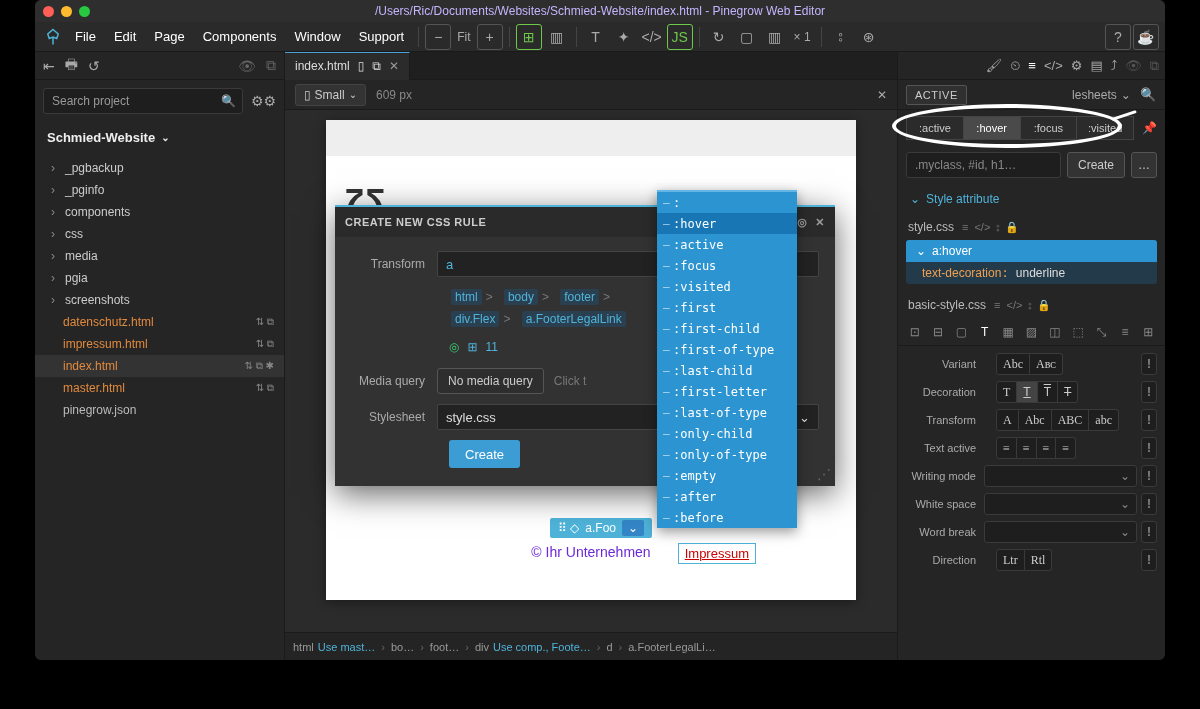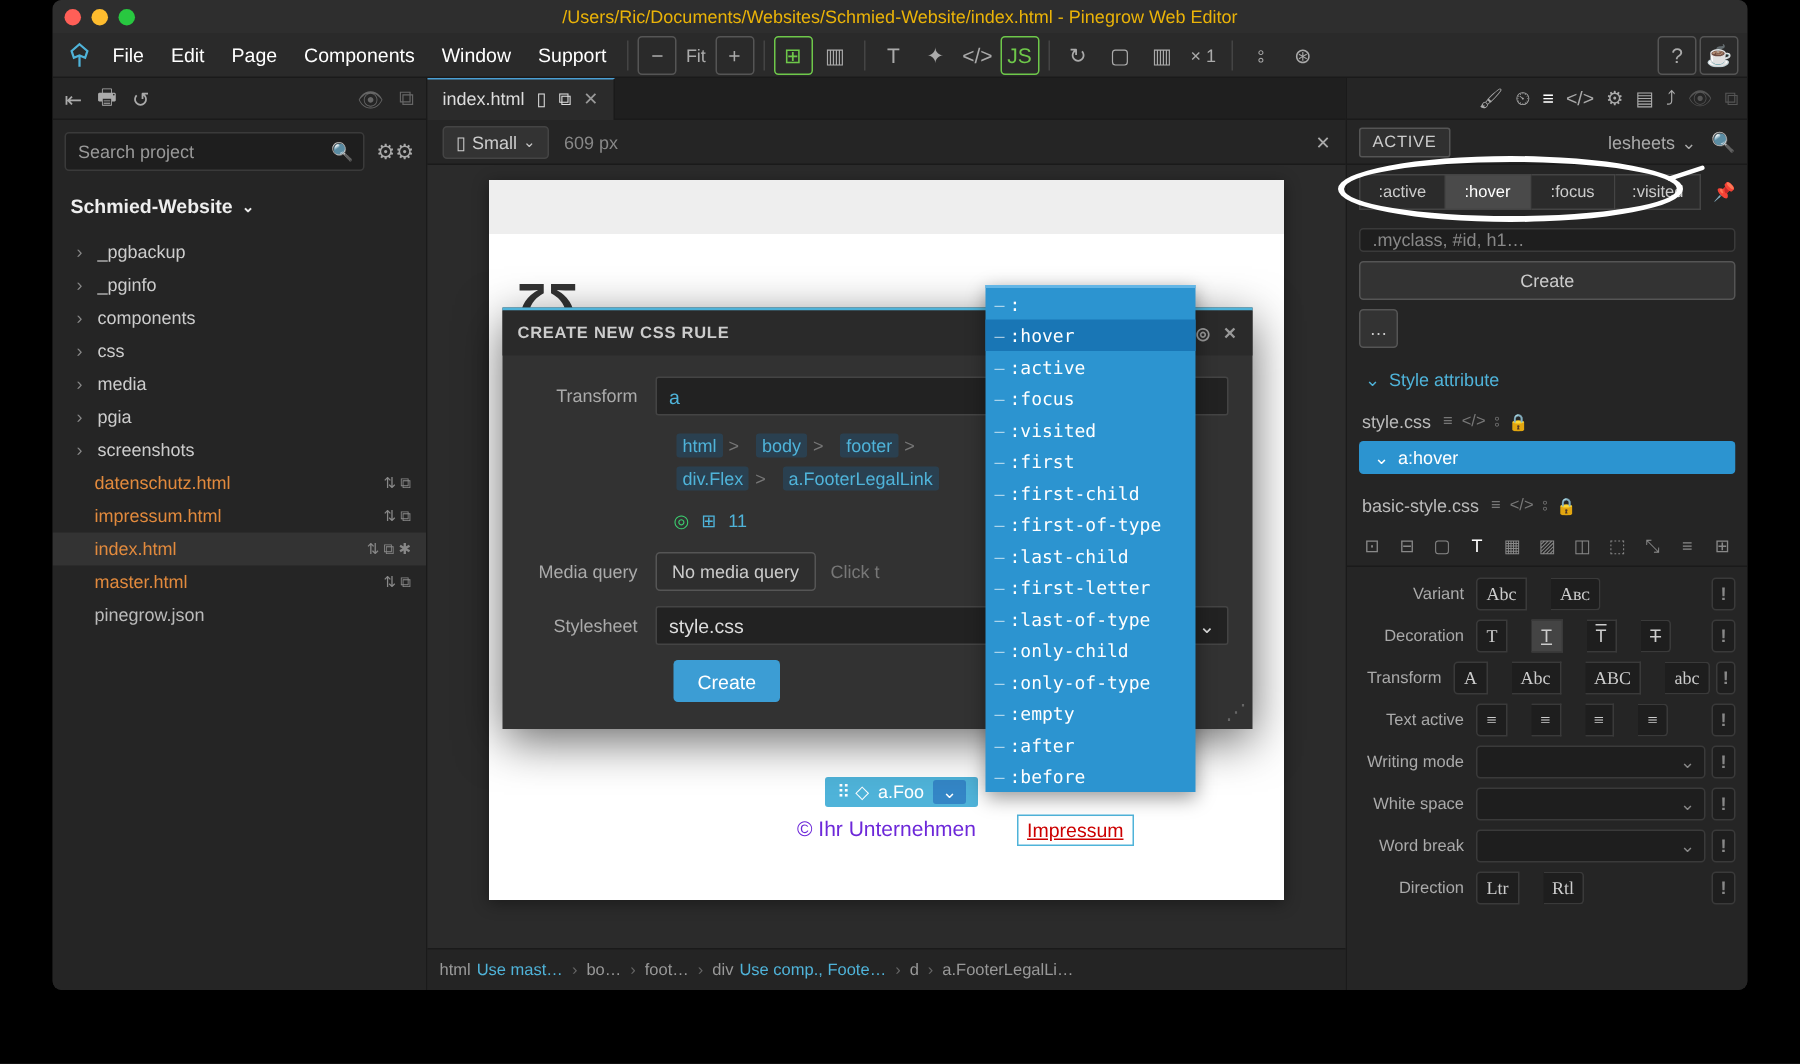--- a/index.html
+++ b/index.html
@@ -4,21 +4,21 @@
 <style>
 * { margin: 0; padding: 0; box-sizing: border-box; font-family: -apple-system, BlinkMacSystemFont, "Segoe UI", Arial, sans-serif; }
 body { background: #000; width: 1200px; height: 709px; overflow: hidden; color: #ccc; font-size: 12px; }
 .window { position: absolute; left: 35px; top: 0; width: 1130px; height: 660px; background: #202020; border-radius: 6px; overflow: hidden; box-shadow: 0 10px 40px rgba(0,0,0,0.5); }
 .titlebar { height: 22px; background: #2e2e2e; display: flex; align-items: center; padding: 0 8px; position: relative; }
 .traffic { display: flex; gap: 7px; }
 .dot { width: 11px; height: 11px; border-radius: 50%; }
 .dot.red { background: #ff5f57; }
 .dot.yellow { background: #febc2e; }
 .dot.green { background: #28c840; }
-.title { position: absolute; left: 0; right: 0; text-align: center; font-size: 12px; color: #eab308; }
+.title { position: absolute; left: 0; right: 0; text-align: center; font-size: 12px; color: #c4b5fd; }
 
 .menubar { height: 30px; background: #2a2a2a; display: flex; align-items: center; padding: 0 6px; gap: 2px; border-bottom: 1px solid #1a1a1a; }
 .logo { width: 24px; height: 24px; color: #4fb3d9; display: flex; align-items: center; justify-content: center; font-size: 16px; }
 .menu-item { padding: 4px 8px; color: #ffffff; font-size: 13px; cursor: pointer; }
 .tb-icon { width: 26px; height: 26px; display: inline-flex; align-items: center; justify-content: center; color: #aaa; font-size: 14px; border: 1px solid transparent; border-radius: 3px; cursor: pointer; }
 .tb-icon.box { border-color: #555; }
 .tb-icon.green { color: #6ec84a; border-color: #6ec84a; }
 .tb-sep { width: 1px; height: 20px; background: #444; margin: 0 4px; }
 .tb-text { color: #aaa; font-size: 12px; padding: 0 4px; }
 .spacer { flex: 1; }
@@ -106,42 +106,42 @@
 .pseudo-row { display: flex; padding: 6px 8px; gap: 0; position: relative; align-items: center; }
 .pseudo-btn { flex: 1; height: 24px; background: #2b2b2b; border: 1px solid #444; display: flex; align-items: center; justify-content: center; font-size: 11px; color: #ccc; cursor: pointer; }
 .pseudo-btn:first-child { border-radius: 3px 0 0 3px; }
 .pseudo-btn:last-child { border-radius: 0 3px 3px 0; border-left: none; }
 .pseudo-btn.on { background: #4a4a4a; color: #fff; }
 .pseudo-btn + .pseudo-btn { border-left: none; }
 .pin { margin-left: 8px; color: #888; }
 .circle-annot { position: absolute; left: -6px; top: -6px; width: 230px; height: 44px; border: 4px solid #fff; border-radius: 50%; pointer-events: none; }
 .circle-tail { position: absolute; right: 28px; top: 4px; width: 26px; height: 3px; background: #fff; transform: rotate(-18deg); border-radius: 2px; pointer-events: none; }
 
-.sel-input-row { display: flex; padding: 6px 8px; gap: 6px; flex-direction: column; }
+.sel-input-row { display: flex; padding: 6px 8px; gap: 6px; }
 .sel-input { flex: 1; height: 26px; background: #1e1e1e; border: 1px solid #3a3a3a; border-radius: 3px; padding: 0 8px; color: #888; font-size: 12px; display: flex; align-items: center; }
 .create-sm { height: 26px; padding: 0 10px; background: #333; border: 1px solid #555; border-radius: 3px; color: #ccc; font-size: 12px; cursor: pointer; }
 .more-btn { width: 26px; height: 26px; background: #333; border: 1px solid #555; border-radius: 3px; color: #ccc; display: flex; align-items: center; justify-content: center; cursor: pointer; }
 
 .style-attr { padding: 8px 12px; color: #4fb3d9; font-size: 12px; display: flex; align-items: center; gap: 6px; cursor: pointer; }
 .css-file { padding: 6px 10px; font-size: 12px; color: #bbb; display: flex; align-items: center; gap: 8px; }
 .css-file .icons { color: #777; font-size: 11px; display: flex; gap: 6px; }
 .rule { margin: 0 8px; background: #233a4a; border-radius: 3px; overflow: hidden; }
 .rule-head { background: #2c94d0; padding: 4px 10px; color: #fff; font-size: 12px; display: flex; align-items: center; gap: 6px; }
 .rule-body { padding: 4px 16px; font-size: 12px; color: #f0a050; font-family: monospace; }
 .rule-body .val { color: #ddd; }
 
 .ve-head { height: 26px; display: flex; align-items: center; justify-content: space-between; padding: 0 10px; background: #2a2a2a; font-size: 11px; font-weight: 600; letter-spacing: 0.5px; margin-top: 8px; border-top: 1px solid #1a1a1a; border-bottom: 1px solid #1a1a1a; }
 .ve-tool-row { height: 28px; display: flex; align-items: center; padding: 0 6px; gap: 2px; border-bottom: 1px solid #1a1a1a; }
 .ve-tool { width: 22px; height: 20px; display: flex; align-items: center; justify-content: center; color: #888; font-size: 12px; cursor: pointer; }
 .ve-tool.active { color: #fff; }
 
 .ve-props { padding: 4px 0; }
 .ve-row { display: flex; align-items: center; height: 28px; padding: 0 8px; font-size: 12px; }
 .ve-label { width: 78px; text-align: right; padding-right: 8px; color: #aaa; font-size: 11px; }
-.ve-ctrl { flex: 1; display: flex; gap: 16px; }
+.ve-ctrl { flex: 1; display: flex; gap: 0; margin-left: 12px; }
 .ve-opt { height: 22px; background: #1e1e1e; border: 1px solid #3a3a3a; display: flex; align-items: center; justify-content: center; padding: 0 6px; color: #ccc; font-size: 12px; cursor: pointer; font-family: Georgia, serif; }
 .ve-opt:first-child { border-radius: 3px 0 0 3px; }
 .ve-opt:last-child { border-radius: 0 3px 3px 0; }
 .ve-opt + .ve-opt { border-left: none; }
 .ve-opt.on { background: #444; }
 .ve-drop { flex: 1; height: 22px; background: #1e1e1e; border: 1px solid #3a3a3a; border-radius: 3px; display: flex; align-items: center; justify-content: flex-end; padding: 0 6px; color: #888; }
 .ve-imp { width: 16px; height: 22px; background: #1e1e1e; border: 1px solid #3a3a3a; border-radius: 3px; margin-left: 4px; display: flex; align-items: center; justify-content: center; color: #888; font-weight: 600; }
 
 svg { overflow: visible; }
 </style>
@@ -461,20 +461,23 @@
             <span>⦂</span>
             <span>🔒</span>
           </span>
       </div>
 
       <div class="rule">
         <div class="rule-head">
           <span>⌄</span>
           <span>a:hover</span>
         </div>
+        <div class="rule-body">
+          <span>text-decoration</span>: <span class="val">underline</span>
+        </div>
       </div>
 
       <div class="css-file" style="margin-top:8px;">
         <span>basic-style.css</span>
         <span class="icons">
             <span>≡</span>
             <span>&lt;/&gt;</span>
             <span>⦂</span>
             <span>🔒</span>
           </span>

